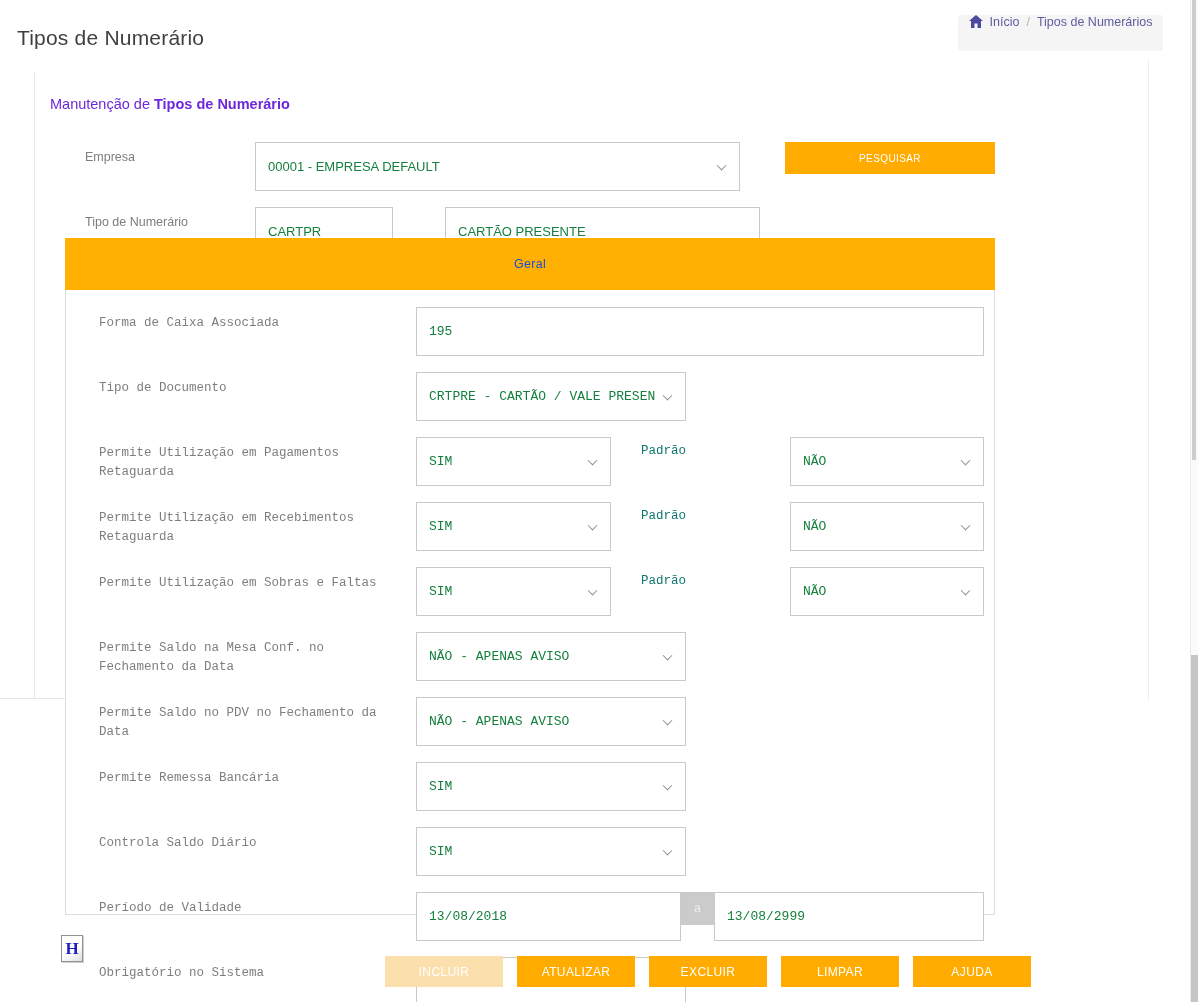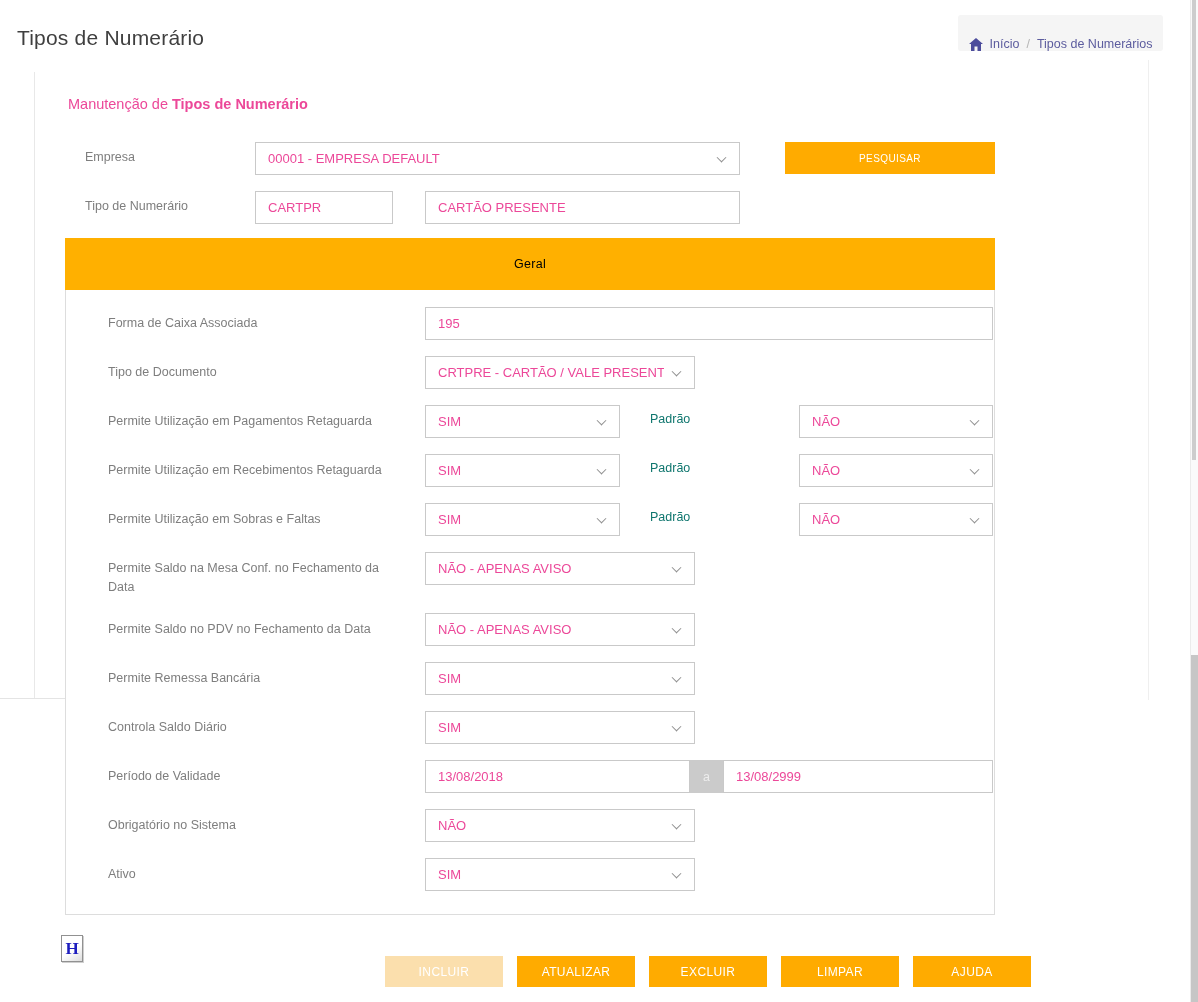--- a/index.html
+++ b/index.html
@@ -3,63 +3,63 @@
 <meta charset="utf-8">
 <style>
   * { box-sizing: border-box; }
   html,body { margin:0; padding:0; background:#fff; }
   body { font-family:"Liberation Sans","DejaVu Sans",sans-serif; }
   .page { position:relative; width:1198px; height:1002px; background:#fff; overflow:hidden; }
 
   .page-title { position:absolute; left:17px; top:26px; font-size:21px; color:#3f3f3f; font-weight:400; letter-spacing:.2px; }
 
   .breadcrumb { position:absolute; left:958px; top:15px; width:205px; height:36px; background:#f5f5f5; border-radius:3px;
-    display:flex; align-items:flex-end; justify-content:center; gap:7px; font-size:12.5px; color:#5c5c9e; }
+    display:flex; align-items:flex-start; justify-content:center; gap:7px; font-size:12.5px; color:#5c5c9e; }
   .breadcrumb .home-ic { display:flex; align-items:center; }
   .breadcrumb .sep { color:#b5b5b5; }
 
-  .section-heading { position:absolute; left:68px; top:96px; font-size:14.5px; color:#ec4899; }
+  .section-heading { position:absolute; left:50px; top:96px; font-size:14.5px; color:#6d28d9; }
   .section-heading b { font-weight:700; }
 
   
   .line-card-left { position:absolute; left:34px; top:72px; width:1px; height:626px; background:#e8e8e8; }
   .line-bottom-left { position:absolute; left:0; top:698px; width:65px; height:1px; background:#e4e4e4; }
   .line-card-right { position:absolute; left:1148px; top:60px; width:1px; height:640px; background:#efefef; }
 
   
   .header-form { position:absolute; left:85px; top:142px; width:910px; }
   .hrow { display:flex; margin-bottom:16px; }
   .hlabel { width:170px; flex:none; font-size:12.5px; color:#7e7e7e; padding-top:8px; }
 
-  .control { height:33px; border:1px solid #c9c9c9; background:#fff; font-size:13px; color:#ec4899;
+  .control { height:49px; border:1px solid #c9c9c9; background:#fff; font-size:13px; color:#15803d;
     padding:0 12px; position:relative; display:flex; align-items:center; }
   input.control { outline:none; font-family:inherit; }
   .select { cursor:pointer; padding-right:30px; }
   .chev { position:absolute; right:14px; top:50%; width:7px; height:7px;
     border-right:1px solid #8f8f8f; border-bottom:1px solid #8f8f8f;
     transform:translateY(-70%) rotate(45deg); }
   .val { white-space:nowrap; overflow:hidden; }
 
   .w-empresa { width:485px; }
   .w-code { width:138px; }
-  .w-desc { width:315px; margin-left:32px; }
+  .w-desc { width:315px; margin-left:52px; }
   .w-wide { width:568px; }
   .w-med { width:270px; }
   .w-sim { width:195px; }
   .w-nao { width:194px; }
 
   .btn { background:#ffab00; color:#fff; border:none; font-family:inherit; font-size:10px;
     display:flex; align-items:center; justify-content:center; cursor:pointer; letter-spacing:.4px; }
   .btn-pesquisar { width:210px; height:32px; margin-left:45px; }
 
   .tabbar { position:absolute; left:65px; top:238px; width:930px; height:52px; background:#ffb000;
-    color:#000000; display:flex; align-items:center; justify-content:center; font-size:12.5px; letter-spacing:.3px; }
+    color:#1d4ed8; display:flex; align-items:center; justify-content:center; font-size:12.5px; letter-spacing:.3px; }
 
   .fieldset { position:absolute; left:65px; top:290px; width:930px; height:625px;
-    border:1px solid #ddd; border-top:none; background:#fff; padding:17px 30px 0 42px; }
+    border:1px solid #ddd; border-top:none; background:#fff; padding:17px 30px 0 33px;font-family:Liberation Mono, monospace; }
   .frow { display:flex; margin-bottom:16px; }
   .flabel { width:300px; flex:none; font-size:12.5px; color:#7e7e7e; line-height:19px; padding:7px 20px 0 0; }
   .fcontrols { display:flex; flex:1;margin-left:17px; }
   .padrao-label { width:149px; margin-left:30px; flex:none; font-size:12.5px; color:#0f766e; padding-top:7px; }
 
   .pgroup { display:flex; width:568px; }
   .pgroup .p-from { width:265px; }
   .pgroup .p-sep { width:33px; height:33px; background:#cbcbcb; color:#ededed; font-size:12.5px;
     display:flex; align-items:center; justify-content:center; flex:none; }
   .pgroup .p-to { width:270px; flex:1; }

